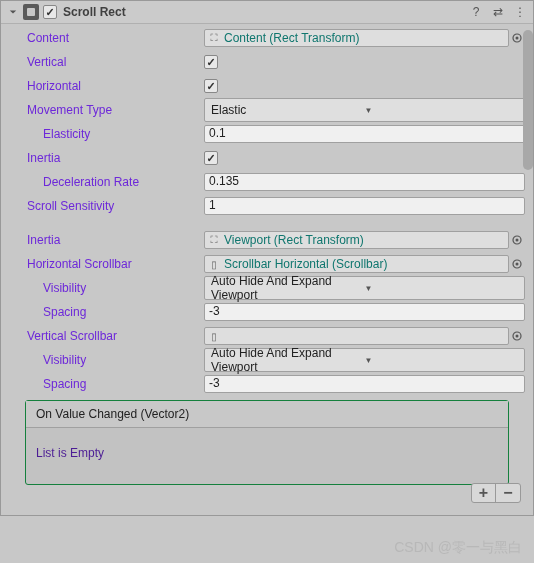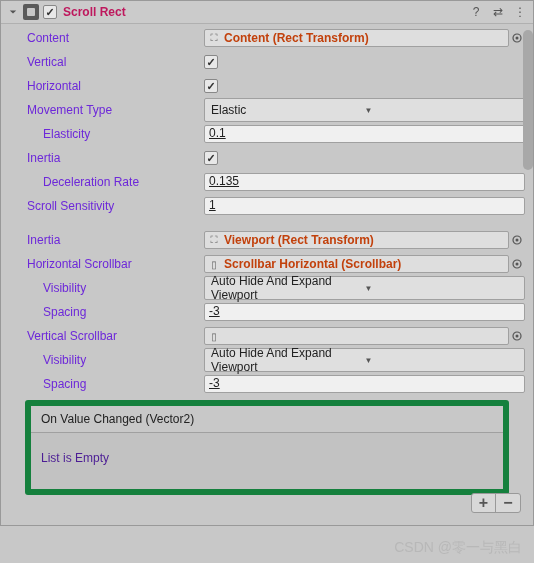--- a/index.html
+++ b/index.html
@@ -5,39 +5,39 @@
 * { box-sizing: border-box; margin: 0; padding: 0; font-family: Arial, sans-serif; font-size: 12px; }
 body { background: #c8c8c8; width: 534px; height: 563px; position: relative; overflow: hidden; }
 .panel { background: #c8c8c8; border: 1px solid #999; width: 534px; }
 .header { display: flex; align-items: center; padding: 3px 6px; background: #cbcbcb; border-bottom: 1px solid #b0b0b0; }
 .foldout { width: 12px; height: 12px; display: flex; align-items: center; justify-content: center; cursor: pointer; }
 .foldout svg { width: 8px; height: 8px; }
 .icon-box { width: 16px; height: 16px; background: #5a5a5a; border-radius: 2px; margin: 0 4px; display: flex; align-items: center; justify-content: center; }
 .icon-box .inner { width: 8px; height: 8px; background: #c8c8c8; border-radius: 1px; }
 .checkbox { width: 14px; height: 14px; background: #e8e8e8; border: 1px solid #888; border-radius: 2px; display: flex; align-items: center; justify-content: center; cursor: pointer; margin-right: 6px; }
 .checkbox.checked::after { content: '✓'; font-size: 11px; color: #333; font-weight: bold; }
-.title { font-weight: bold; flex: 1; color: #be185d; }
+.title { font-weight: bold; flex: 1; color: #404040; }
 .header-icons { display: flex; gap: 8px; color: #555; }
 .header-icons span { cursor: pointer; width: 14px; text-align: center; }
 .content { padding: 4px 8px 8px 8px; }
 .row { display: flex; align-items: center; height: 20px; margin-bottom: 4px; }
 .label { width: 195px; color: #6d28d9; padding-left: 18px; }
 .label.indent { padding-left: 34px; }
 .field { flex: 1; display: flex; align-items: center; }
 .object-field { flex: 1; display: flex; align-items: center; background: #dedede; border: 1px solid #a0a0a0; border-radius: 2px; height: 18px; padding: 0 3px; }
 .obj-icon { width: 12px; height: 12px; margin-right: 4px; display: flex; align-items: center; justify-content: center; color: #666; font-size: 10px; }
-.obj-text { flex: 1; color: #c2410c; font-weight: bold; }
+.obj-text { flex: 1; color: #0f766e; }
 .picker { width: 16px; height: 16px; display: flex; align-items: center; justify-content: center; cursor: pointer; }
 .picker svg { width: 12px; height: 12px; }
 .dropdown { flex: 1; display: flex; align-items: center; background: #dfdfdf; border: 1px solid #a0a0a0; border-radius: 2px; height: 24px; padding: 0 6px; cursor: pointer; }
 .dropdown span { flex: 1; color: #222; }
 .dropdown .arrow { font-size: 8px; color: #555; }
-.text-input { flex: 1; background: #f0f0f0; border: 1px solid #a0a0a0; border-radius: 2px; height: 18px; padding: 0 4px; color: #222; text-decoration: underline; }
+.text-input { flex: 1; background: #f0f0f0; border: 1px solid #a0a0a0; border-radius: 2px; height: 18px; padding: 0 4px; color: #222; }
 .spacer { height: 10px; }
-.event-box { margin: 6px 16px 0 16px; border: 6px solid #15803d; border-radius: 3px; background: #c2c2c2; }
+.event-box { margin: 6px 16px 0 16px; border: 1px solid #15803d; border-radius: 3px; background: #c2c2c2; }
 .event-header { padding: 6px 10px; border-bottom: 1px solid #a0a0a0; background: #c8c8c8; color: #222; }
 .event-body { padding: 18px 10px 24px 10px; color: #4c1d95; }
 .event-footer { display: flex; justify-content: flex-end; padding: 0 4px 4px 0; margin-top: -2px; }
 .footer-btns { display: flex; background: #d8d8d8; border: 1px solid #999; border-radius: 3px; }
 .footer-btns span { width: 24px; height: 18px; display: flex; align-items: center; justify-content: center; cursor: pointer; color: #555; font-size: 16px; font-weight: bold; }
 .footer-btns span:first-child { border-right: 1px solid #999; }
 .scrollbar-v { position: absolute; right: 1px; top: 30px; width: 10px; height: 140px; background: #a8a8a8; border-radius: 5px; }
 .watermark { position: absolute; bottom: 6px; right: 12px; color: rgba(180,180,180,0.8); font-size: 14px; pointer-events: none; }
 </style>
 </head>

